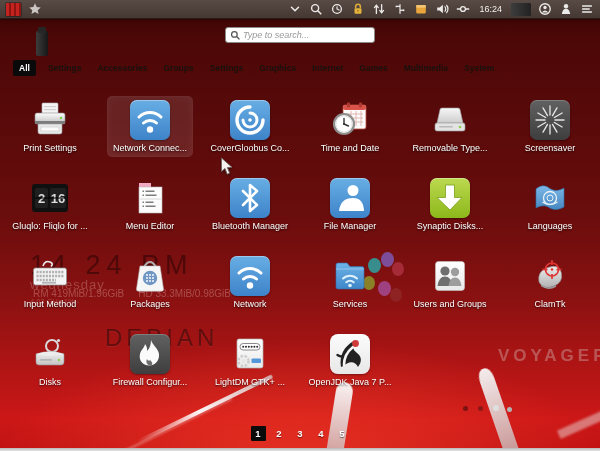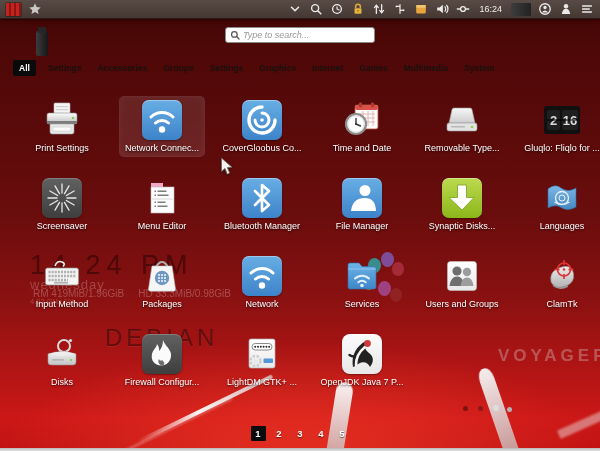--- a/index.html
+++ b/index.html
@@ -71,21 +71,21 @@
   .search-input{border:none;outline:none;flex:1;min-width:0;font-size:9px;font-style:italic;color:#444;
     background:transparent;font-family:inherit}
   .search-input::placeholder{color:#9a9a9a;font-style:italic}
 
   
   .tabs{position:absolute;left:13px;top:60px;right:0;display:flex;align-items:flex-start;z-index:40}
   .tab{font-size:8.5px;font-weight:bold;color:#18110e;padding:3px 8px;white-space:nowrap;cursor:default}
   .tab.active{background:#0a0a0a;color:#fff;border-radius:2px;padding:3px 6px;margin-right:4px}
 
   
-  .app-grid{position:absolute;left:12px;top:97px;width:536px;z-index:30;display:grid;
+  .app-grid{position:absolute;left:0;top:97px;width:536px;z-index:30;display:grid;
     grid-template-columns:repeat(6,100px);grid-auto-rows:78px}
   .cell{display:flex;flex-direction:column;align-items:center}
   .tilebox{display:flex;flex-direction:column;align-items:center;padding:3px 5px 2px;border-radius:4px;max-width:98px}
   .tilebox.selected{background:rgba(255,255,255,.10);
     box-shadow:0 0 0 1px rgba(255,255,255,.14), inset 0 0 10px rgba(255,255,255,.05)}
   .iconwrap{width:40px;height:40px;display:block;margin-bottom:3px}
   .iconwrap svg{width:100%;height:100%;display:block}
   .tile-blue{background:linear-gradient(180deg,#68aee4,#3d83c9);border-radius:7px;
     box-shadow:inset 0 1px 0 rgba(255,255,255,.35),0 1px 2px rgba(0,0,0,.35)}
   .tile-green{background:linear-gradient(180deg,#bcd94e,#8cb71b);border-radius:7px;
@@ -592,36 +592,36 @@
         <span class="iconwrap ">
           <svg>
             <use href="#sym-drive"></use>
           </svg>
         </span>
         <div class="app-label">Removable Type...</div>
       </div>
     </div>
     <div class="cell">
       <div class="tilebox">
+        <span class="iconwrap tile-dark">
+          <svg>
+            <use href="#sym-burst"></use>
+          </svg>
+        </span>
+        <div class="app-label">Screensaver</div>
+      </div>
+    </div>
+    <div class="cell">
+      <div class="tilebox">
         <span class="iconwrap ">
           <svg>
             <use href="#sym-flip"></use>
           </svg>
         </span>
         <div class="app-label">Gluqlo: Fliqlo for ...</div>
-      </div>
-    </div>
-    <div class="cell">
-      <div class="tilebox">
-        <span class="iconwrap tile-dark">
-          <svg>
-            <use href="#sym-burst"></use>
-          </svg>
-        </span>
-        <div class="app-label">Screensaver</div>
       </div>
     </div>
     <div class="cell">
       <div class="tilebox">
         <span class="iconwrap ">
           <svg>
             <use href="#sym-menued"></use>
           </svg>
         </span>
         <div class="app-label">Menu Editor</div>

